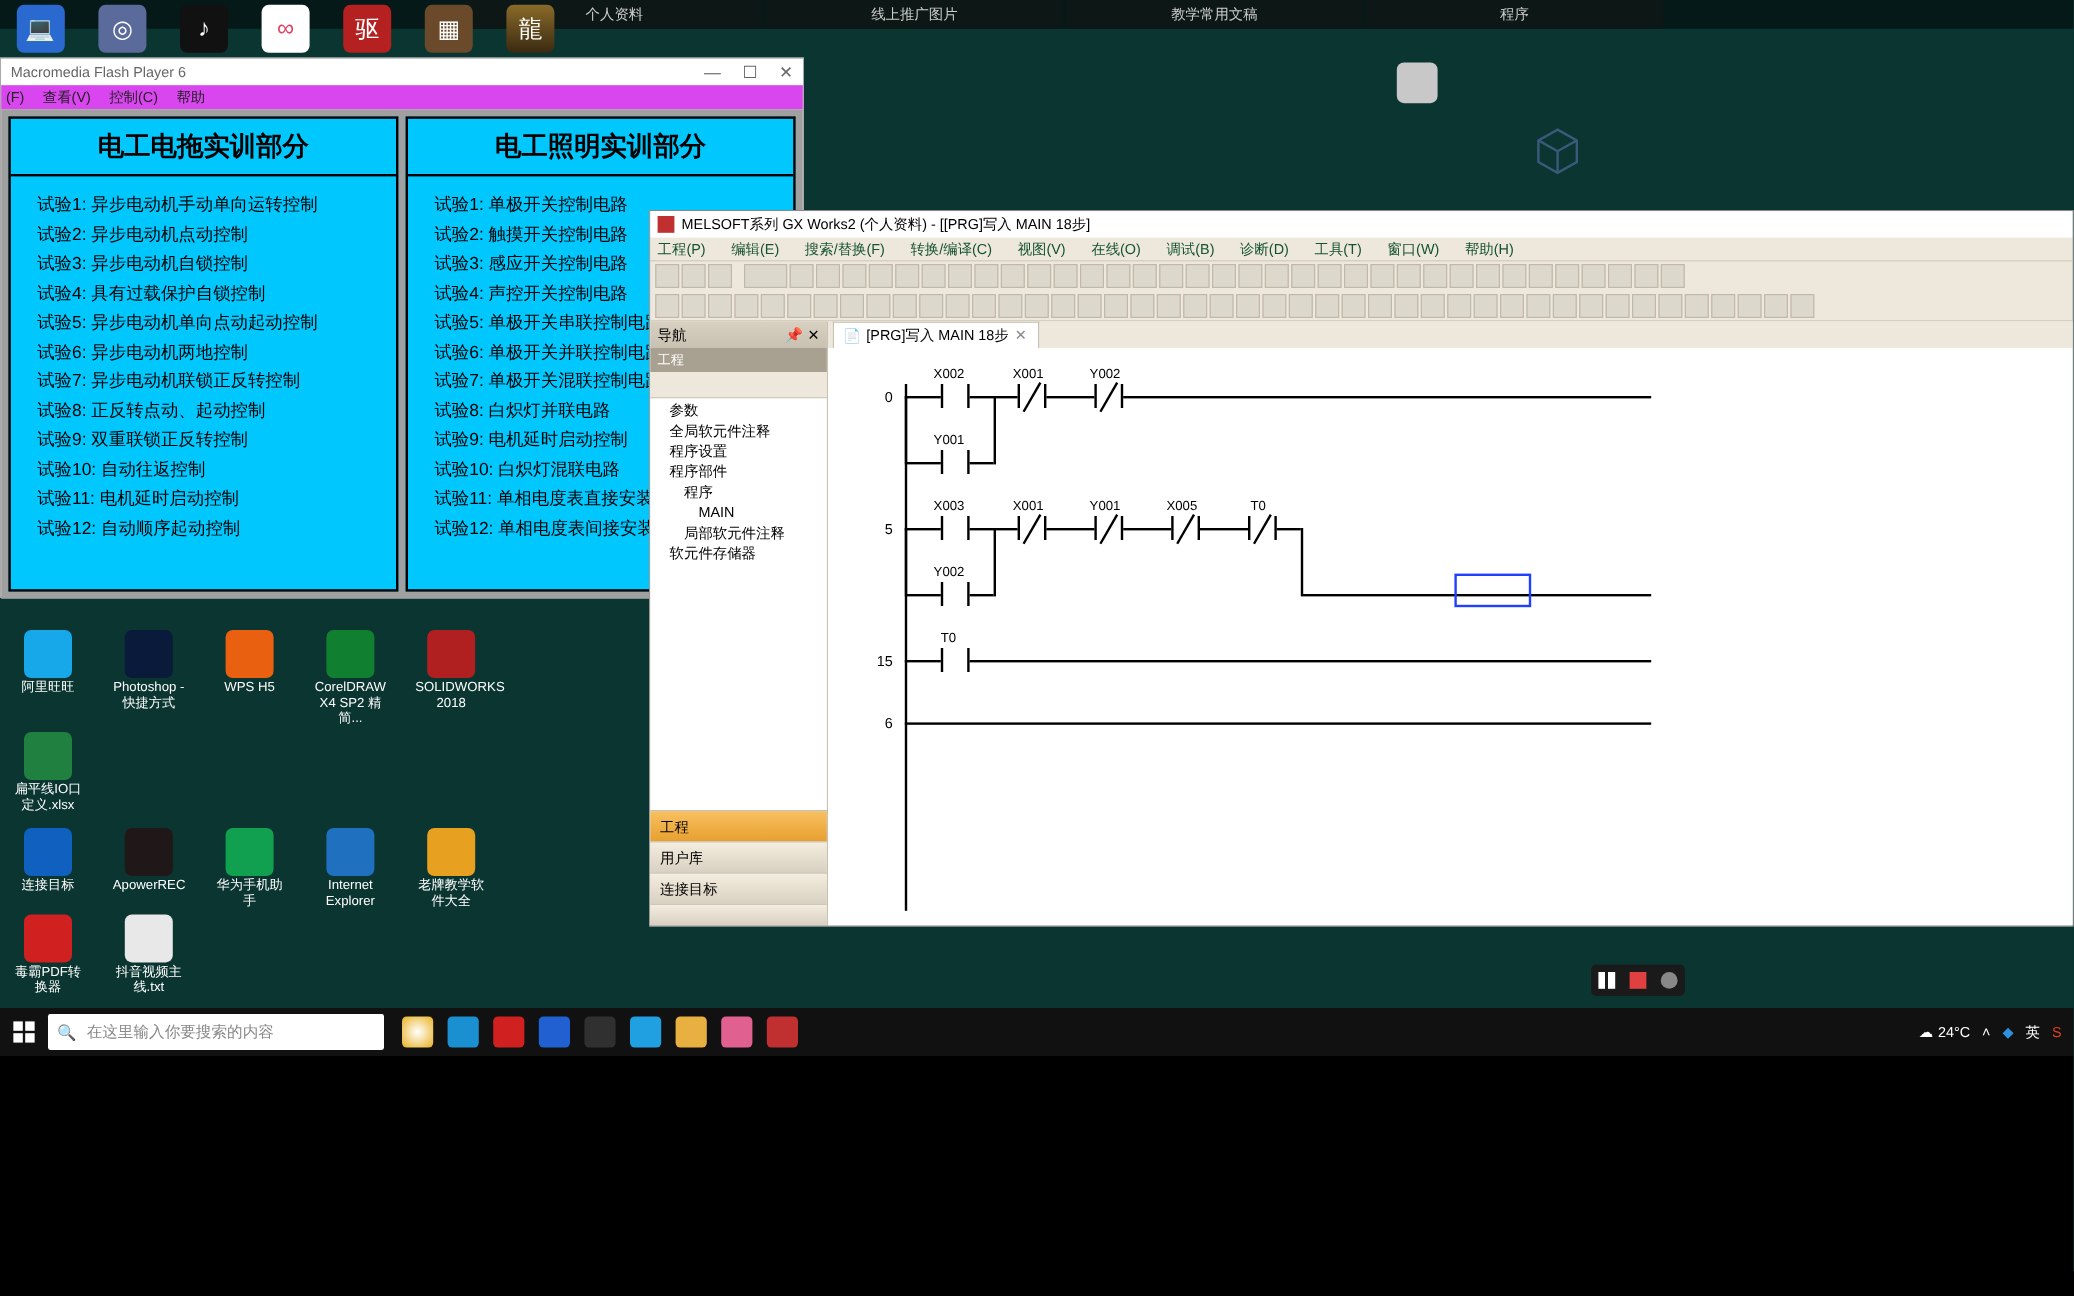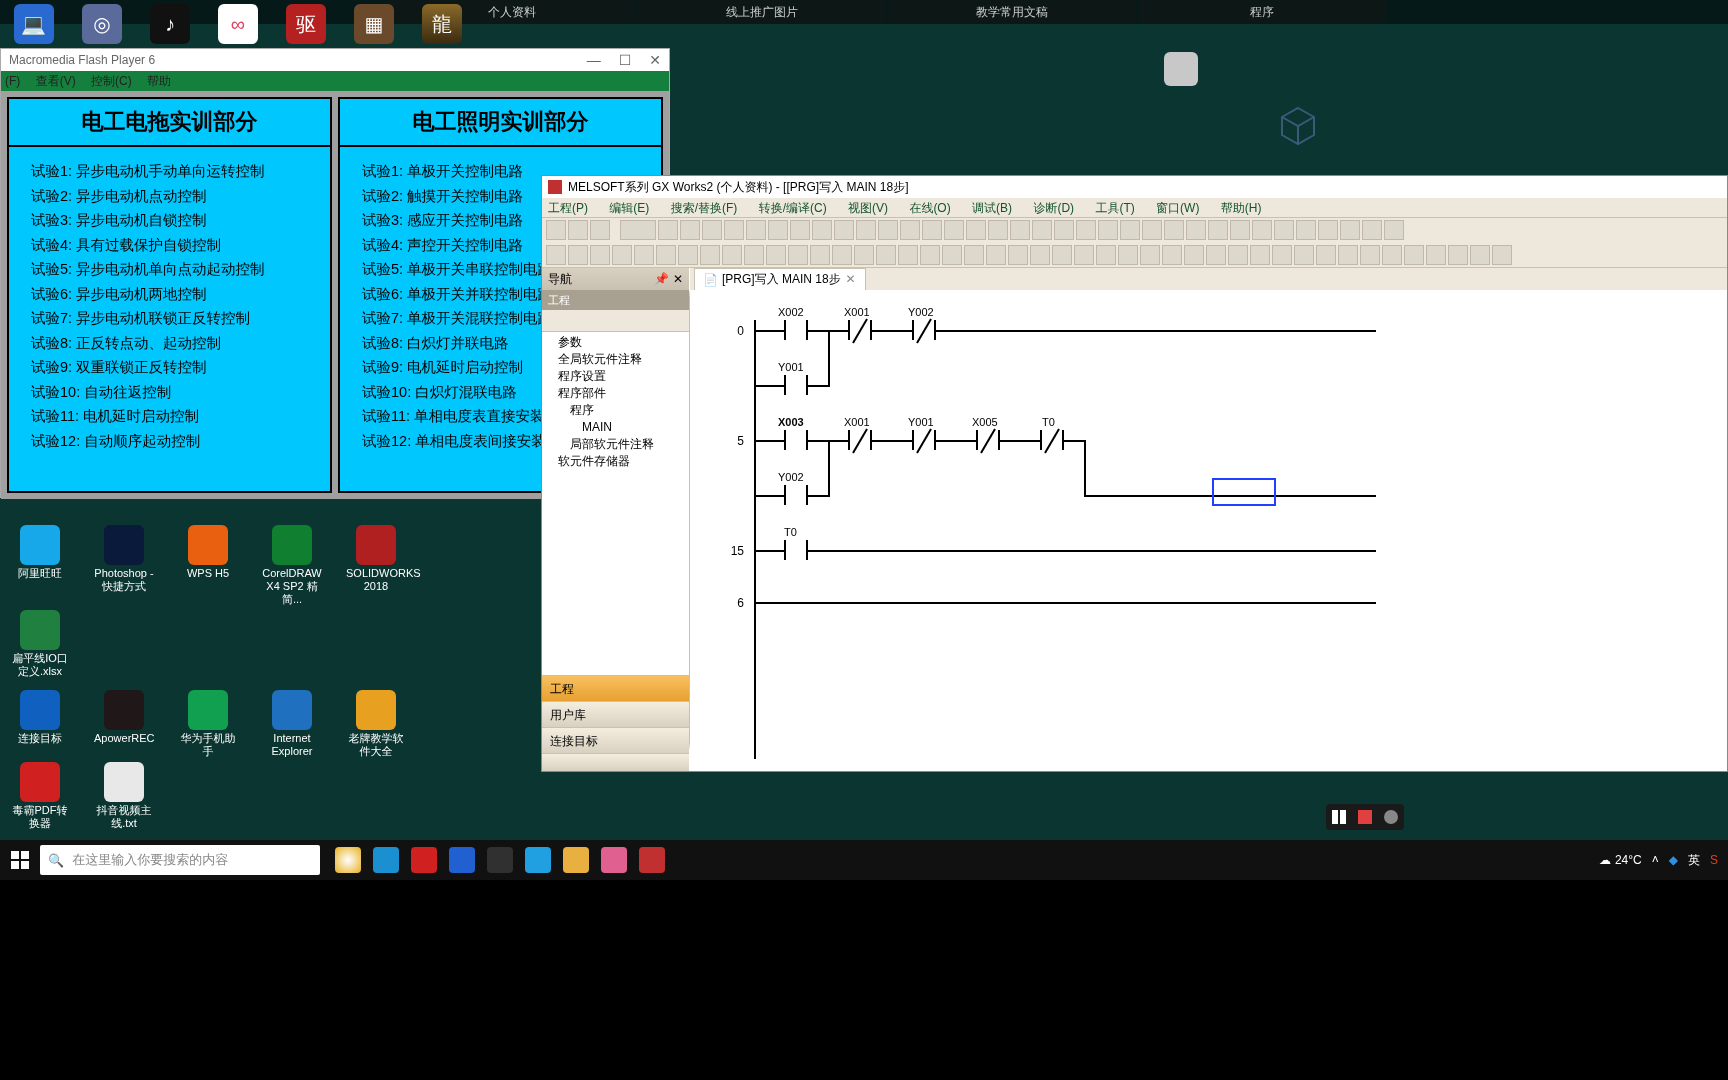--- a/index.html
+++ b/index.html
@@ -18,40 +18,40 @@
 .top-icon.black { background:#111;}
 .top-icon.white { background:#fff;}
 .top-icon.red   { background:#b52020;}
 .top-icon.brown { background:#6a4a2a;}
 .top-icon.gold  { background:linear-gradient(#8a6a2a,#3a2a10);}
 
 
 .flash-win { position: absolute; top: 48px; left: 0; width: 670px; height: 450px; background: #f0f0f0; border: 1px solid #aaa; }
 .flash-title { height: 22px; line-height: 22px; padding: 0 8px; font-size: 12px; color: #666; display: flex; justify-content: space-between; background:#fff;}
 .winbtns { display:flex; gap:18px; font-size:14px; color:#666;}
-.flash-menu { height: 20px; line-height: 20px; padding: 0 4px; font-size: 12px; background: #15803d; color:#222; }
+.flash-menu { height: 20px; line-height: 20px; padding: 0 4px; font-size: 12px; background: #d946ef; color:#222; }
 .flash-menu span { margin-right: 12px; }
 .flash-body { height: 408px; background: #a0a0a0; padding: 6px; display: flex; gap: 6px; }
 .panel { flex: 1; background: #00c8ff; border: 2px solid #000; display:flex; flex-direction:column;}
 .panel-header { font-size: 22px; font-weight: bold; text-align: center; padding: 8px 0; border-bottom: 2px solid #000; }
 .panel-list { padding: 12px 22px; font-size: 14.5px; line-height: 24.5px; color: #000; }
 
 
 .gx-win { position: absolute; top: 175px; left: 541px; right: 0; bottom: 308px; background: #fff; border: 1px solid #888; }
 .gx-title { height: 22px; background: #fff; font-size: 12px; line-height: 22px; padding: 0 6px; display:flex; align-items:center; gap:6px; }
 .gx-title-icon{ width:14px; height:14px; background:#c03030;}
 .gx-menu { height: 20px; background: #eee8dc; font-size: 12px; line-height: 20px; padding: 0 6px; color:#14532d; border-bottom:1px solid #c8c0b0;}
 .gx-menu span { margin-right: 18px; }
 .gx-toolbars { height: 50px; background: #eee8dc; border-bottom:1px solid #c8c0b0; display:flex; flex-direction:column;}
 .toolbar-row { flex:1; display:flex; align-items:center; padding:0 4px; gap:2px; overflow:hidden;}
 .tb-btn { width:20px; height:20px; background:#ddd8cc; border:1px solid #c0b8a8; flex-shrink:0;}
 .tb-btn.wide{width:36px;}
 .tb-sep{ width:6px;}
 .gx-body { position:absolute; top:92px; bottom:0; left:0; right:0; display:flex; }
-.nav-panel { width: 148px; background: #eee8dc; display:flex; flex-direction:column; border-right:1px solid #c8c0b0;border-radius:29px;}
+.nav-panel { width: 148px; background: #eee8dc; display:flex; flex-direction:column; border-right:1px solid #c8c0b0;}
 .nav-title { height:22px; background: linear-gradient(#d8d0c0,#c8c0b0); font-size:12px; padding:0 6px; line-height:22px; display:flex; justify-content:space-between;}
 .nav-sub  { height:20px; background:#a8a090; font-size:11px; color:#fff; line-height:20px; padding:0 6px;}
 .nav-icons{ height:22px; background:#eee8dc; border-bottom:1px solid #c8c0b0;}
 .tree { flex:1; background:#fff; font-size:12px; line-height:17px; padding:2px 2px;}
 .tree-item { padding: 0 0 0 14px; white-space:nowrap;}
 .tree-item.sel{ background:transparent;}
 .tree-item.i2{ padding-left:26px;}
 .tree-item.i3{ padding-left:38px;}
 .nav-bar { height:26px; background:linear-gradient(#f4eee0,#d8d0c0); font-size:12px; line-height:26px; padding:0 8px; border-top:1px solid #c8c0b0;}
 .ladder-area { flex:1; background:#fff; position:relative;}
@@ -337,21 +337,21 @@
         <div class="wire-h" style="left:246px; top:40px; width:440px;"></div>
 
         <div class="wire-v" style="left:64px; top:40px; height:55px;"></div>
         <div class="wire-h" style="left:64px; top:95px; width:30px;"></div>
         <div class="label" style="left:88px; top:71px;">Y001</div>
         <div class="contact" style="left:94px; top:85px;"></div>
         <div class="wire-h" style="left:118px; top:95px; width:20px;"></div>
         <div class="wire-v" style="left:138px; top:40px; height:57px;"></div>
 
         <div class="wire-h" style="left:64px; top:150px; width:30px;"></div>
-        <div class="label" style="left:88px; top:126px;font-weight:bold;">X003</div>
+        <div class="label" style="left:88px; top:126px;">X003</div>
         <div class="contact" style="left:94px; top:140px;"></div>
         <div class="wire-h" style="left:118px; top:150px; width:40px;"></div>
         <div class="label" style="left:154px; top:126px;">X001</div>
         <div class="contact nc" style="left:158px; top:140px;">
             <div class="slash"></div>
           </div>
         <div class="wire-h" style="left:182px; top:150px; width:40px;"></div>
         <div class="label" style="left:218px; top:126px;">Y001</div>
         <div class="contact nc" style="left:222px; top:140px;">
             <div class="slash"></div>

